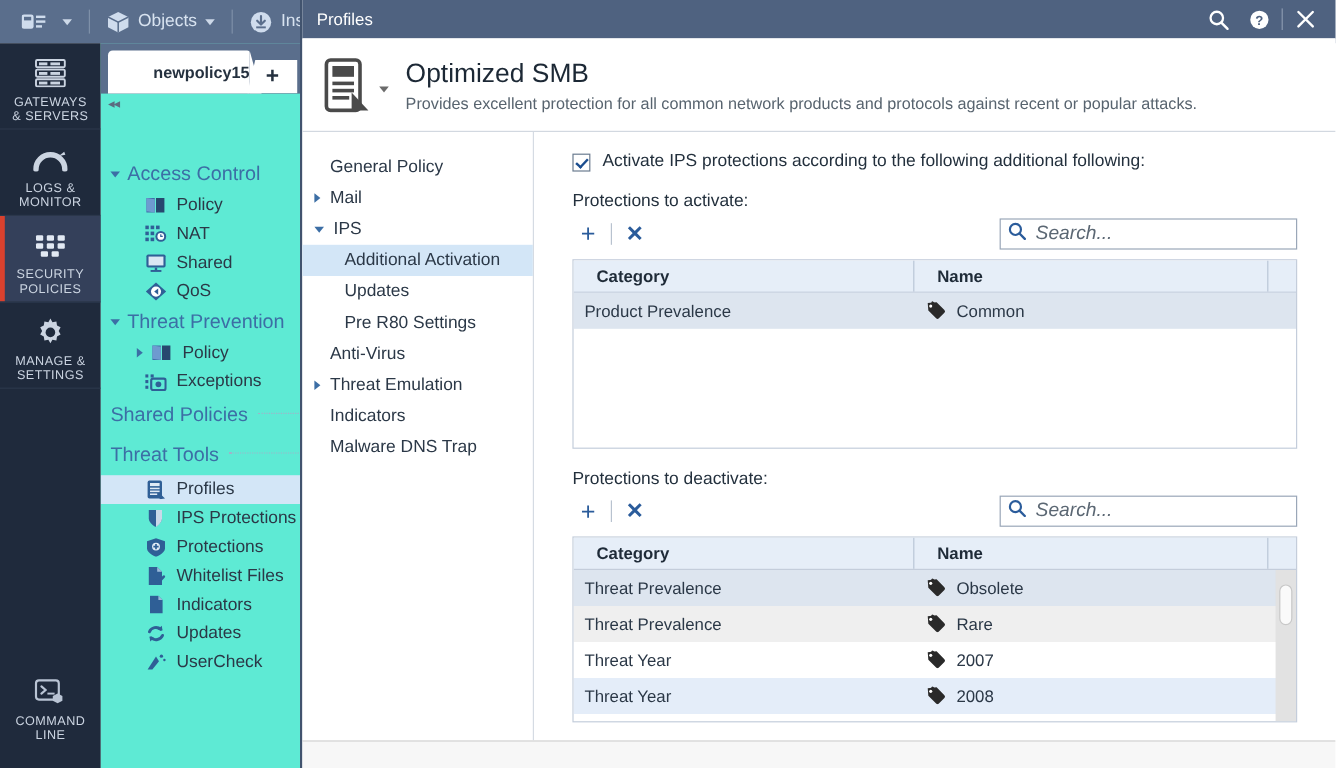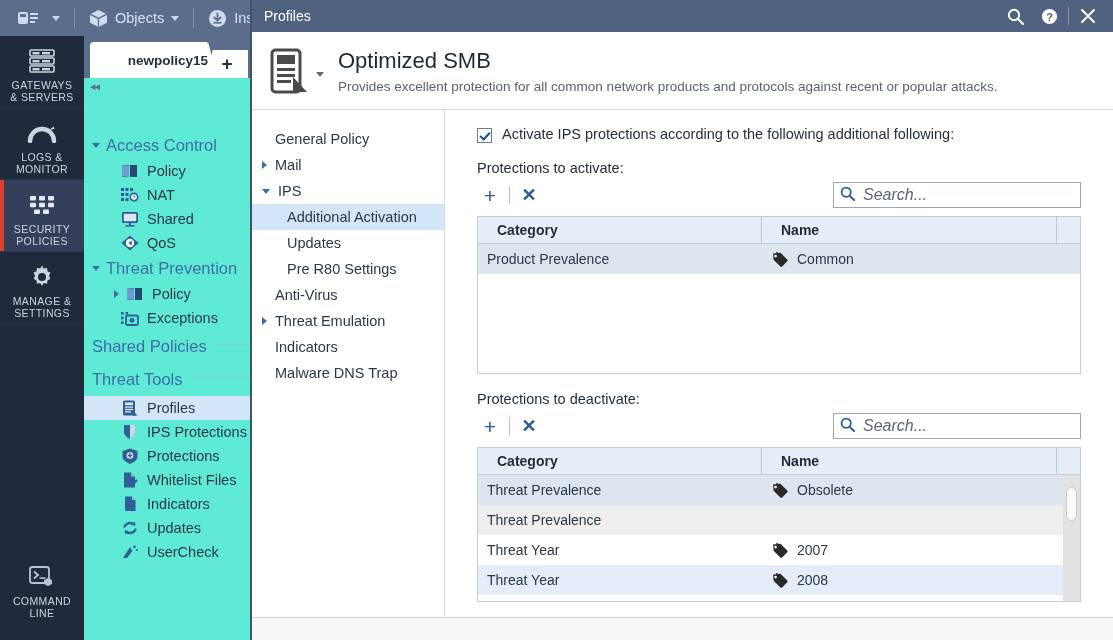--- a/index.html
+++ b/index.html
@@ -220,21 +220,21 @@
   }
   .gh.c1 { width: 284px; border-right: 1px solid #bac6d6; }
   .gh.c2 { flex: 1; border-right: 1px solid #bac6d6; }
   .gh.c3 { width: 23px; }
   .grow { display: flex; height: 30px; align-items: center; font-size: 14px; color: #2b3847; }
   .grow.alt0 { background: #dde5ef; }
   .grow.alt1 { background: #efefef; }
   .grow.alt2 { background: #ffffff; }
   .grow.alt3 { background: #e4edf9; }
   .gc1 { width: 284px; padding-left: 9px; }
-  .gc2 { flex: 1; padding-left: 9px; display: flex; align-items: center; }
+  .gc2 { flex: 1; padding-left: 9px; display: flex; }
   .tagico { margin-right: 9px; display: inline-flex; }
   .vscroll {
     position: absolute; right: 0; top: 27px; bottom: 0; width: 17px;
     background: #e2e2e2;
   }
   .vthumb {
     position: absolute; left: 3px; top: 12px; width: 11px; height: 34px;
     background: #fafafa; border: 1px solid #c8c8c8; border-radius: 6px;
   }
 
@@ -734,20 +734,30 @@
                     <circle cx="4.6" cy="4.1" r="1.3" fill="#fff"></circle>
                     <path d="M5.5 0.3 12 6.8a1.6 1.6 0 0 1 0 2.3l-1.2 1.2" fill="none" stroke="#2a2a2a" stroke-width="1.6"></path>
                   </svg>
               </span>
               <span>Obsolete</span>
             </div>
           </div>
 
           <div class="grow alt1">
             <div class="gc1">Threat Prevalence</div>
+            <div class="gc2">
+              <span class="tagico">
+                <svg width="17" height="15" viewBox="0 0 17 15">
+                    <path d="M9.5 0.8 16 7.3a1.6 1.6 0 0 1 0 2.3l-4.6 4.6a1.6 1.6 0 0 1-2.3 0L2.6 7.7 2.1 1.6z" fill="#2a2a2a"></path>
+                    <circle cx="4.6" cy="4.1" r="1.3" fill="#fff"></circle>
+                    <path d="M5.5 0.3 12 6.8a1.6 1.6 0 0 1 0 2.3l-1.2 1.2" fill="none" stroke="#2a2a2a" stroke-width="1.6"></path>
+                  </svg>
+              </span>
+              <span>Rare</span>
+            </div>
           </div>
 
           <div class="grow alt2">
             <div class="gc1">Threat Year</div>
             <div class="gc2">
               <span class="tagico">
                 <svg width="17" height="15" viewBox="0 0 17 15">
                     <path d="M9.5 0.8 16 7.3a1.6 1.6 0 0 1 0 2.3l-4.6 4.6a1.6 1.6 0 0 1-2.3 0L2.6 7.7 2.1 1.6z" fill="#2a2a2a"></path>
                     <circle cx="4.6" cy="4.1" r="1.3" fill="#fff"></circle>
                     <path d="M5.5 0.3 12 6.8a1.6 1.6 0 0 1 0 2.3l-1.2 1.2" fill="none" stroke="#2a2a2a" stroke-width="1.6"></path>

